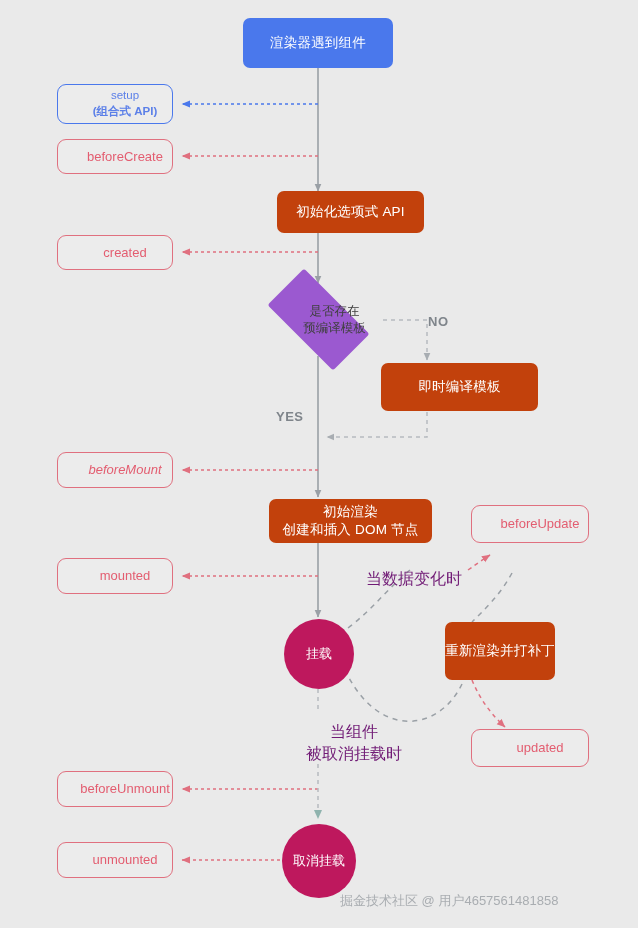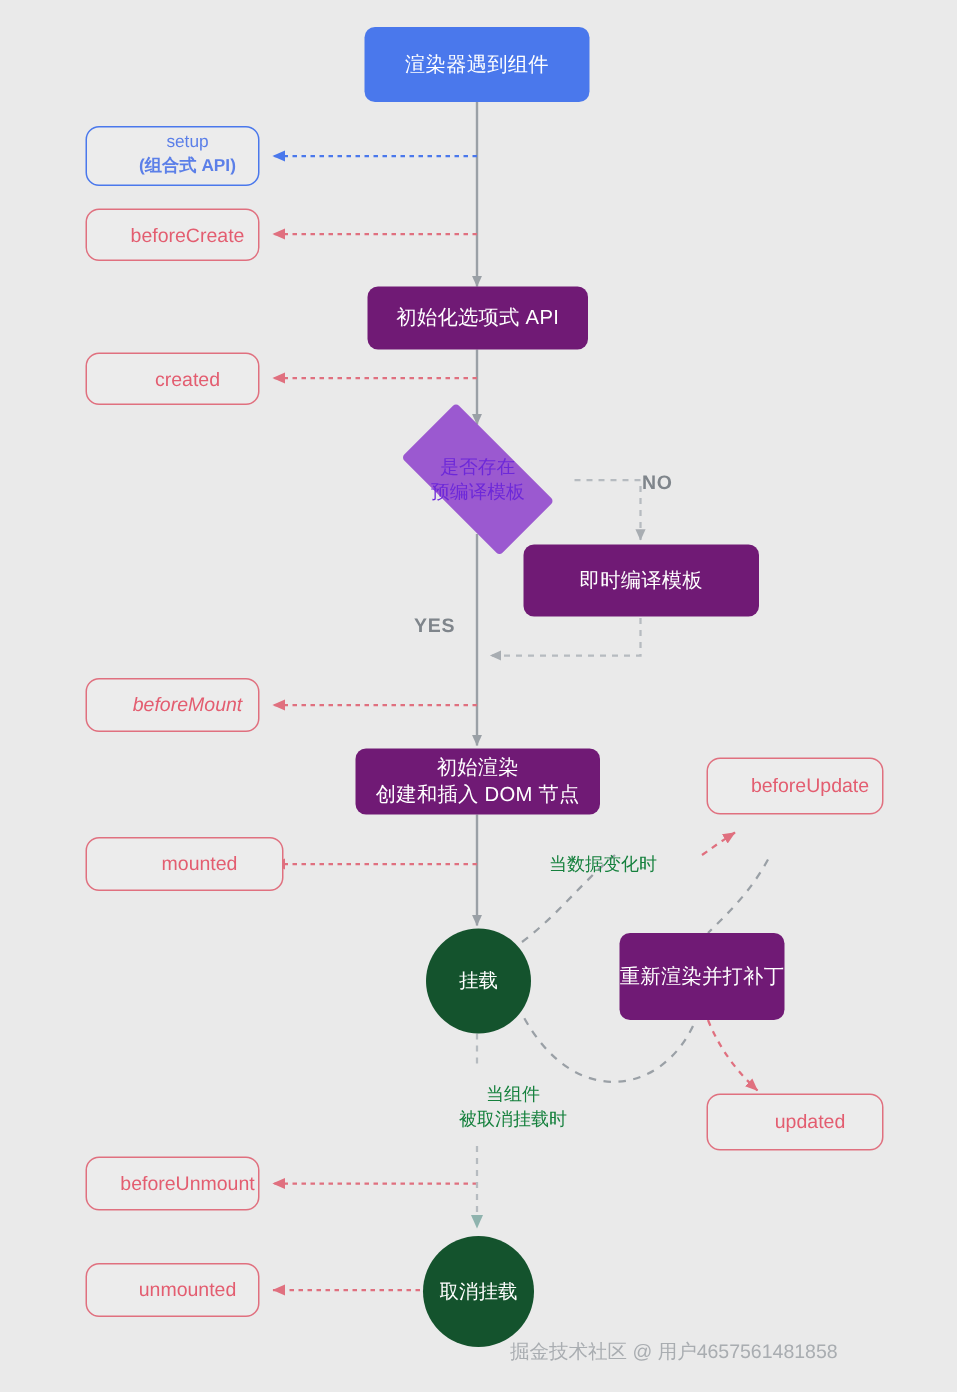--- a/index.html
+++ b/index.html
@@ -34,21 +34,21 @@
   }
 
   
   .box-fill {
     border-radius: 7px;
     color: #ffffff;
     font-size: 13.5px;
     letter-spacing: 0.2px;
   }
   .box-blue  { background: #4a78ec; }
-  .box-green { background: #701a75; }
+  .box-green { background: #c2410c; margin-left: 32px; }
 
   
   .box-hook {
     border-radius: 9px;
     background: #ececec;
     border: 1.4px solid #e0707f;
     color: #e35d70;
     font-size: 13px;
     padding-left: 20px;
   }
@@ -66,44 +66,44 @@
   .diamond-shape {
     position: absolute;
     left: 0; top: 0;
     width: 100%; height: 100%;
     background: #9b59d0;
     transform: rotate(45deg) scale(0.707);
     border-radius: 4px;
   }
   .diamond-label {
     position: absolute;
-    left: 0; top: 0;
+    left: 16px; top: 0;
     width: 100%; height: 100%;
     display: flex;
     flex-direction: column;
     align-items: center;
     justify-content: center;
-    color: #6d28d9;
+    color: #404040;
     font-size: 12.5px;
     line-height: 1.35;
   }
 
   
   .circle {
     border-radius: 50%;
-    background: #14532d;
+    background: #be185d;
     color: #ffffff;
     font-size: 13px;
   }
 
   
   .edge-label {
     position: absolute;
-    color: #15803d;
-    font-size: 12px;
+    color: #701a75;
+    font-size: 16px;
     line-height: 1.4;
     text-align: center;
     white-space: nowrap;
   }
   .edge-label.strong {
     color: #7f858b;
     font-weight: bold;
     font-size: 13px;
     letter-spacing: 0.5px;
   }
@@ -212,21 +212,21 @@
 
   <div class="node box-hook" style="left:57px; top:452px; width:116px; height:36px;font-style:italic;">
     <span>beforeMount</span>
   </div>
 
   <div class="node box-fill box-green" style="left:237px; top:499px; width:163px; height:44px; flex-direction:column;">
     <span>初始渲染</span>
     <span>创建和插入 DOM 节点</span>
   </div>
 
-  <div class="node box-hook" style="left:57px; top:558px; width:132px; height:36px;">
+  <div class="node box-hook" style="left:57px; top:558px; width:116px; height:36px;">
     <span>mounted</span>
   </div>
 
   <div class="node box-hook" style="left:471px; top:505px; width:118px; height:38px;">
     <span>beforeUpdate</span>
   </div>
 
   <div class="edge-label" style="left:366px; top:568px;">当数据变化时</div>
 
   <div class="node circle" style="left:284px; top:619px; width:70px; height:70px;">

